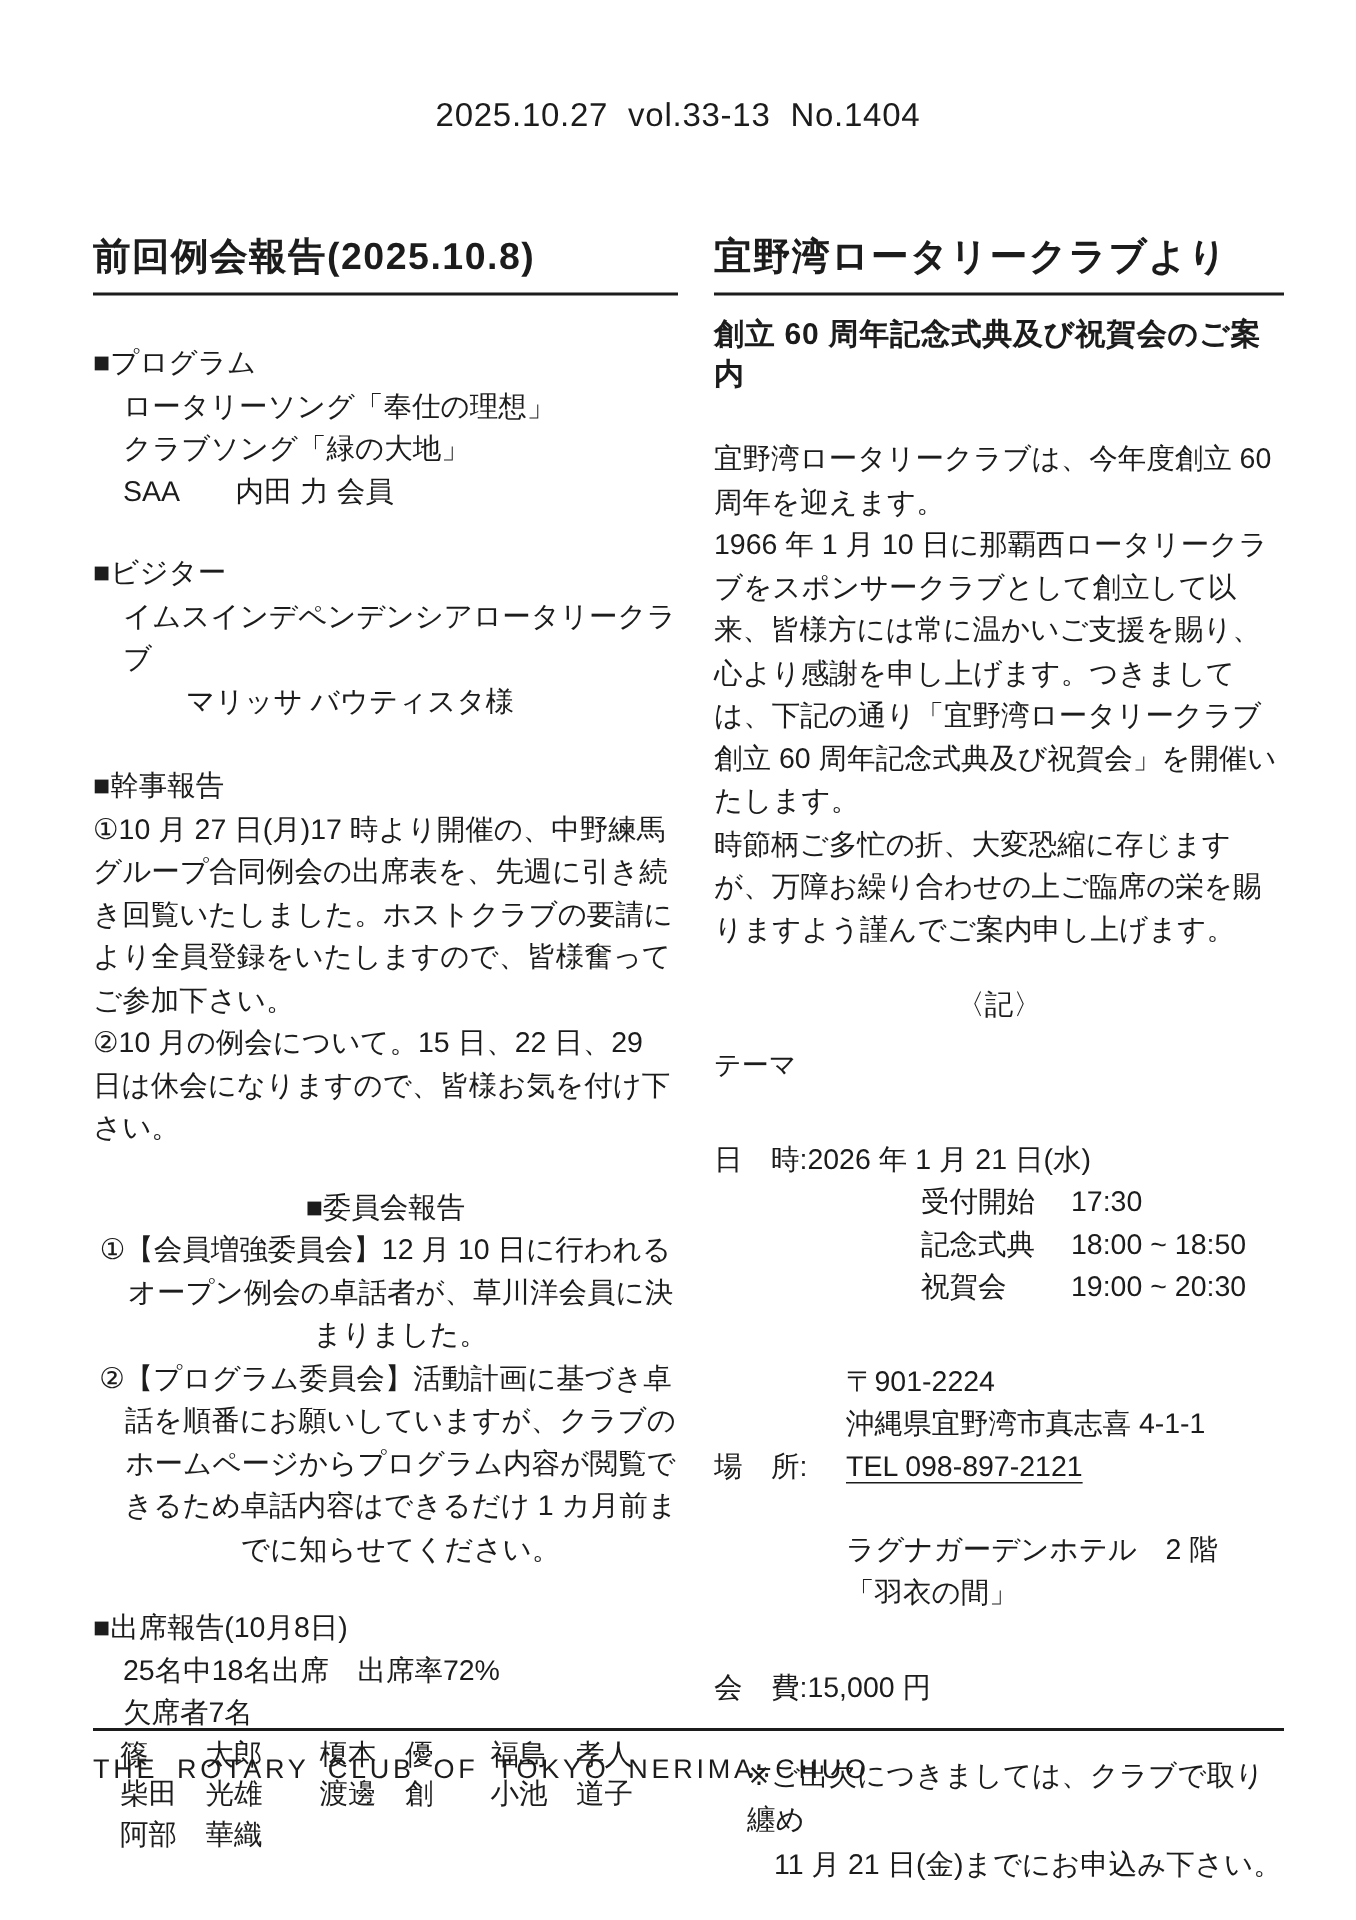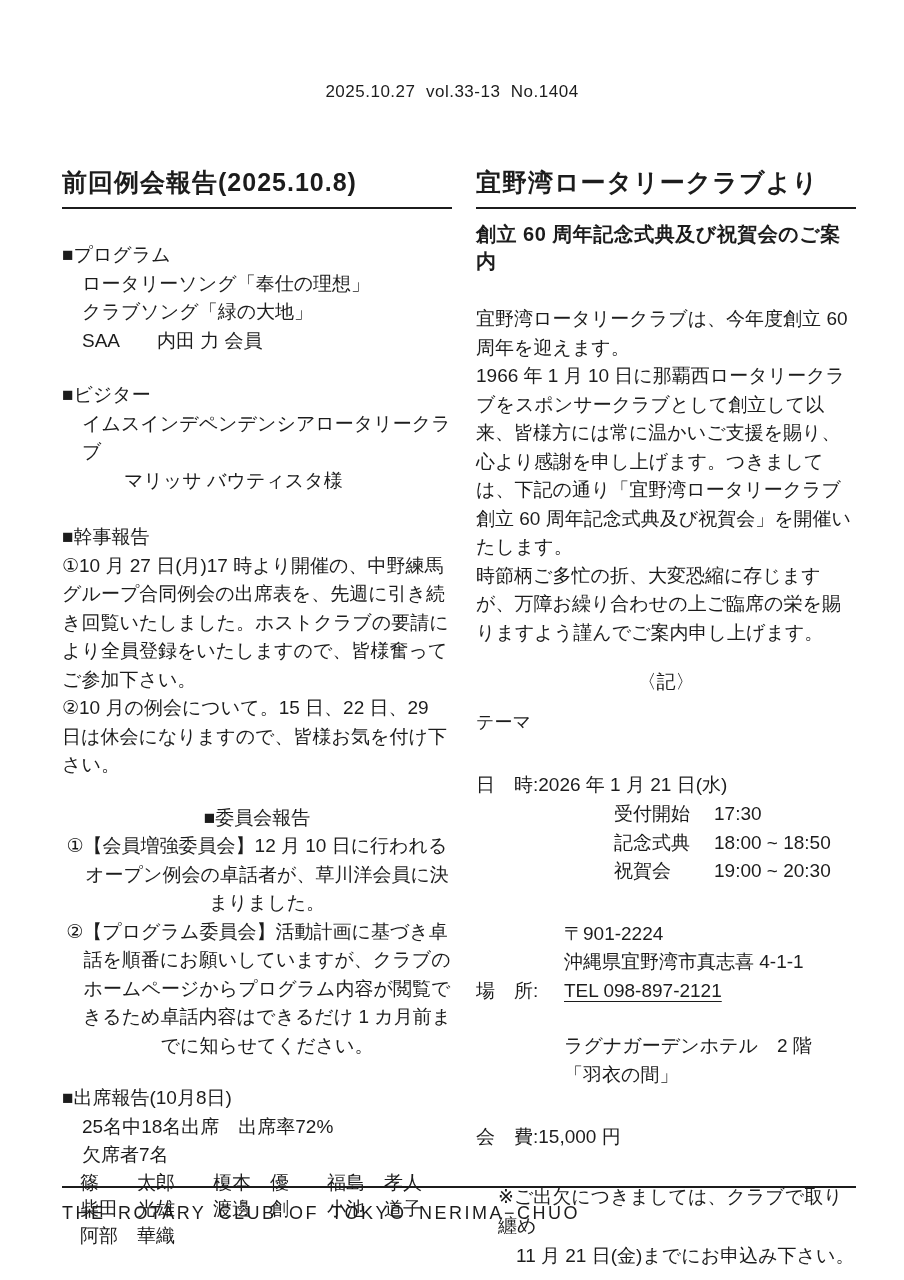--- a/index.html
+++ b/index.html
@@ -7,26 +7,25 @@
   body {
     width:904px; height:1280px;
     font-family:"Liberation Sans","DejaVu Sans",sans-serif;
     color:#1c1c1c;
     position:relative;
     overflow:hidden;
   }
   .page { position:relative; width:904px; height:1280px; background:#ffffff; }
 
   .issue-line {
-    padding-top:48px;
+    padding-top:64px;
     text-align:center;
-    font-size:17px;
+    font-size:22px;
     letter-spacing:0.5px;
     white-space:pre;
-    margin-top:34px;
   }
 
   .columns {
     display:flex;
     margin:64px 48px 0 62px;
     gap:24px;
   }
   .col-left  { width:390px; flex:0 0 390px; }
   .col-right { flex:1; min-width:0; }
 

